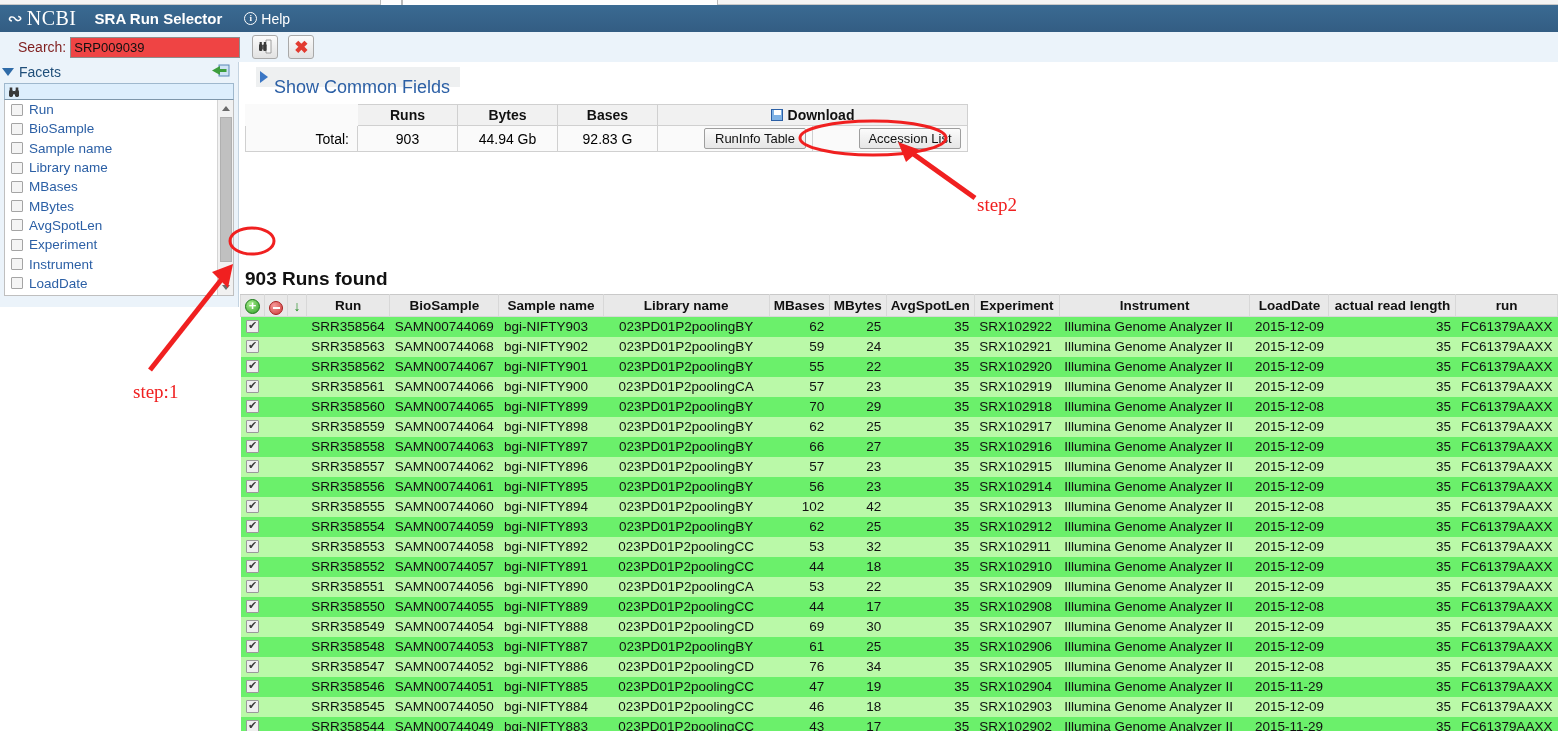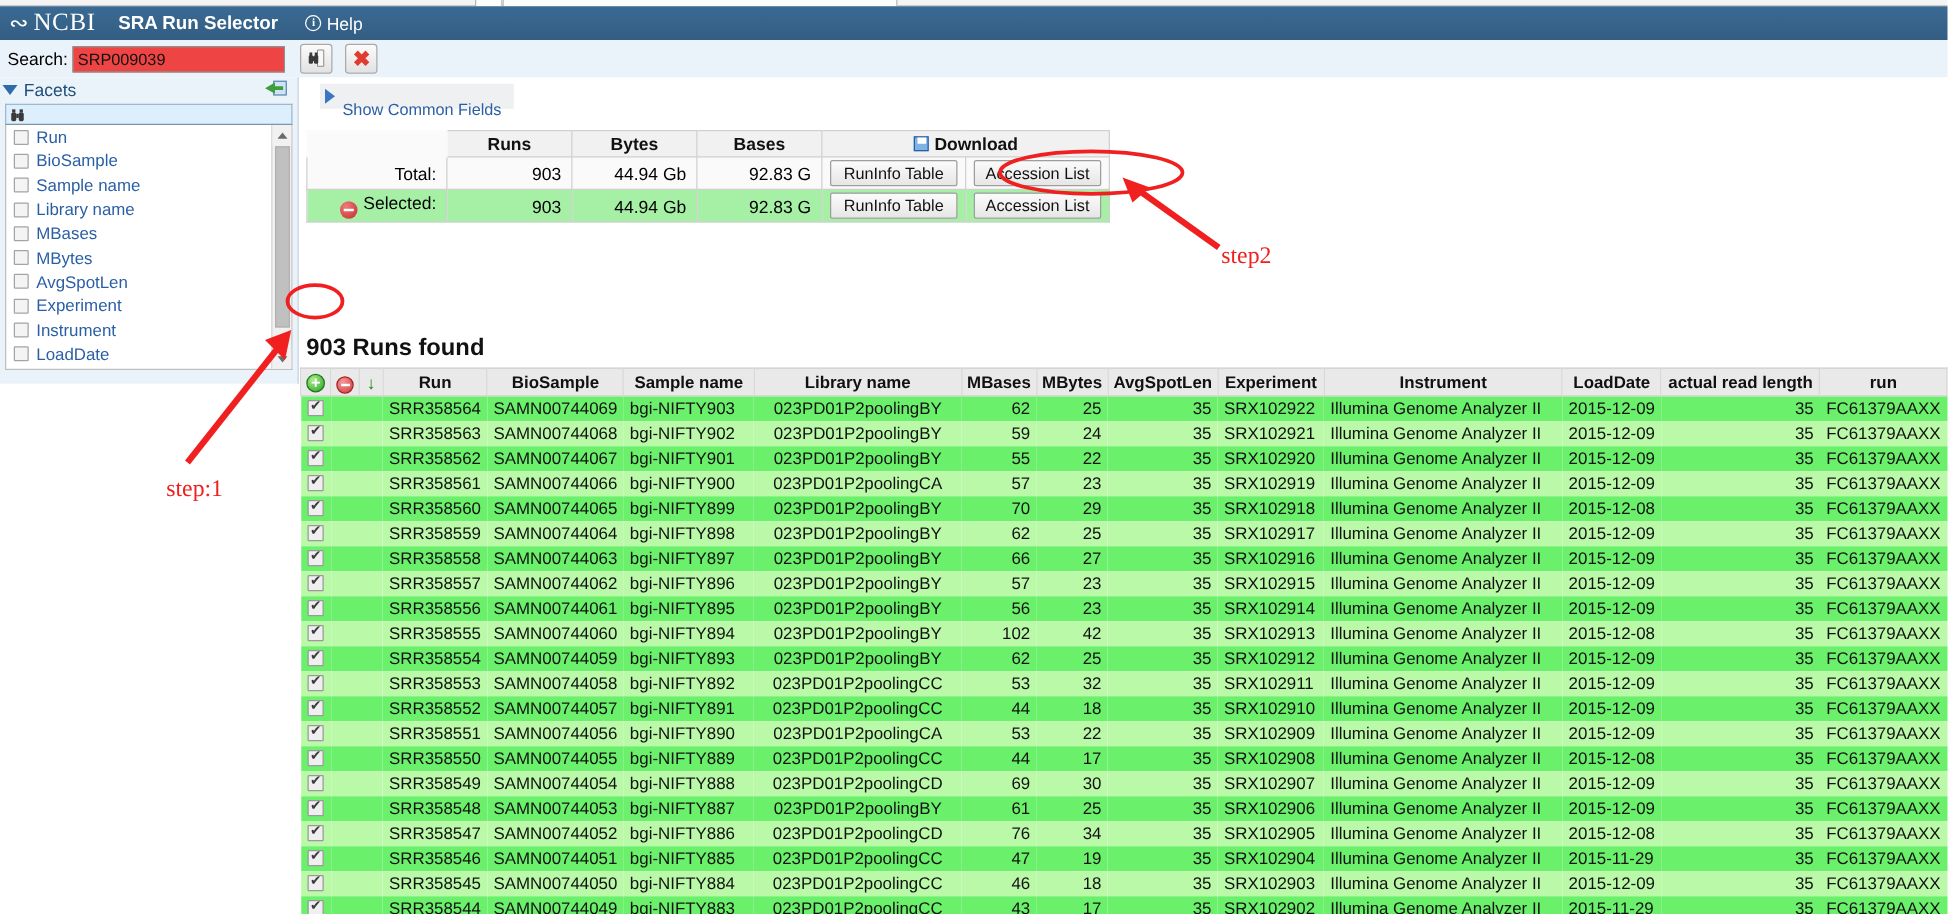--- a/index.html
+++ b/index.html
@@ -50,21 +50,21 @@
     border: 1.5px solid #fff; color: #fff; font-size: 9px; line-height: 10px;
     text-align: center; font-family: "Liberation Serif", serif; font-weight: bold;
   }
 
   
   #search-bar {
     position: absolute; left: 0; top: 32px; width: 1558px; height: 30px;
     background: #ebf3fa;
     display: flex; align-items: center;
   }
-  #search-label { margin-left: 6px; font-size: 14px; color: #000000; text-align: right; }
+  #search-label { margin-left: 18px; font-size: 14px; color: #7f1d1d; text-align: right; }
   #search-input {
     margin-left: 4px; width: 170px; height: 21px;
     border: 1px solid #8d8d8d; padding: 1px 3px;
     font-family: "Liberation Sans", sans-serif; font-size: 13px; color: #111;
     background: #ef4444;
   }
   .tool-btn {
     margin-left: 12px; width: 26px; height: 24px;
     border: 1px solid #a9a9a9; border-radius: 3px;
     background: linear-gradient(to bottom, #fbfbfb 0%, #e2e2e2 100%);
@@ -136,46 +136,46 @@
     background: #fff;
   }
   #show-common-fields {
     position: absolute; left: 16px; top: 5px;
     height: 20px; background: #eef0f1; padding: 0 10px 0 4px;
     display: flex; align-items: center; gap: 6px; cursor: pointer;
   }
   #show-common-fields .tri {
     width:0;height:0;border-top:6px solid transparent;border-bottom:6px solid transparent;border-left:8px solid #3a76c4;
   }
-  #show-common-fields span.txt { font-size: 13px; color: #2b5fa5; margin-top: 20px; }
+  #show-common-fields span.txt { font-size: 18px; color: #2b5fa5; margin-top: 20px; }
 
   
   #summary-table {
     position: absolute; left: 5px; top: 42px;
     border-collapse: collapse; font-size: 13px;
   }
   #summary-table td, #summary-table th {
     border: 1px solid #d0d0d0; padding: 2px 8px; font-weight: normal;
   }
   #summary-table thead th {
     background: #f1f1f1; font-weight: bold; text-align: center; height: 21px;
     font-size: 14px; color: #111;
   }
   #summary-table .lbl { text-align: right; width: 112px; background: #fafafa; font-size: 14px;}
-  #summary-table .num { text-align: right; width: 100px; background: #fafafa; font-size: 14px;}
+  #summary-table .num { text-align: center; width: 100px; background: #fafafa; font-size: 14px;}
   #summary-table tr.selected-row td { background: #a6f0a6; }
   #summary-table tr.selected-row .lbl,
   #summary-table tr.selected-row .num { background: #a6f0a6; }
   #summary-table td.dl { background: #fafafa; text-align: center; padding: 2px 6px; }
   #summary-table tr.selected-row td.dl { background: #a6f0a6; }
   .dl-btn {
     display: inline-block; min-width: 102px; height: 21px; line-height: 19px;
     border: 1px solid #9e9e9e; border-radius: 2px;
     background: linear-gradient(to bottom,#fbfbfb 0%, #e6e6e6 100%);
-    font-size: 13px; text-align: center; color: #111; cursor: pointer;
+    font-size: 13px; text-align: center; color: #111; cursor: pointer; margin-left: 40px;
   }
   .dl-head { display:flex; align-items:center; justify-content:center; gap:5px; }
   .floppy {
     width: 12px; height: 12px; background: #7fb2e5; border: 1px solid #2b5fa5;
     position: relative; display: inline-block;
   }
   .floppy::after {
     content:''; position:absolute; left:2px; top:0; width:7px; height:5px; background:#fff;
   }
   .minus-icon {
@@ -427,34 +427,20 @@
         <td class="num">903</td>
         <td class="num">44.94 Gb</td>
         <td class="num">92.83 G</td>
         <td class="dl">
           <span class="dl-btn">RunInfo Table</span>
         </td>
         <td class="dl">
           <span class="dl-btn">Accession List</span>
         </td>
       </tr>
-      <tr class="selected-row">
-        <td class="lbl">
-          <span class="minus-icon"></span><span>Selected:</span>
-        </td>
-        <td class="num">903</td>
-        <td class="num">44.94 Gb</td>
-        <td class="num">92.83 G</td>
-        <td class="dl">
-          <span class="dl-btn">RunInfo Table</span>
-        </td>
-        <td class="dl">
-          <span class="dl-btn">Accession List</span>
-        </td>
-      </tr>
     </tbody>
   </table>
 
   <div id="runs-found">903 Runs found</div>
 
 
   <table id="runs-table">
     <thead>
       <tr>
         <th class="c-sel"><span class="hdr-plus"></span></th>

